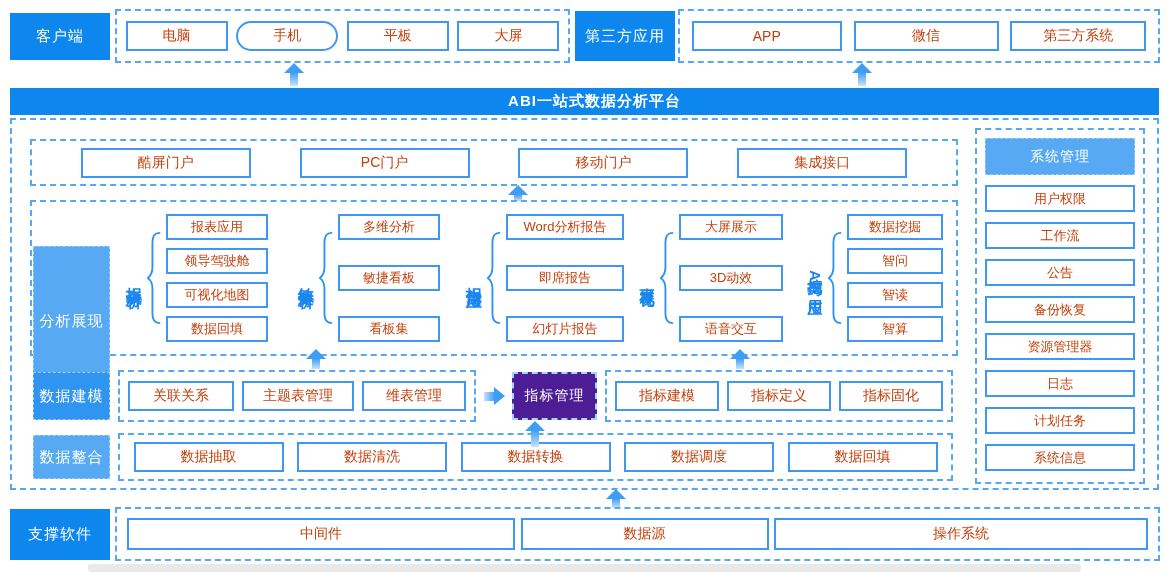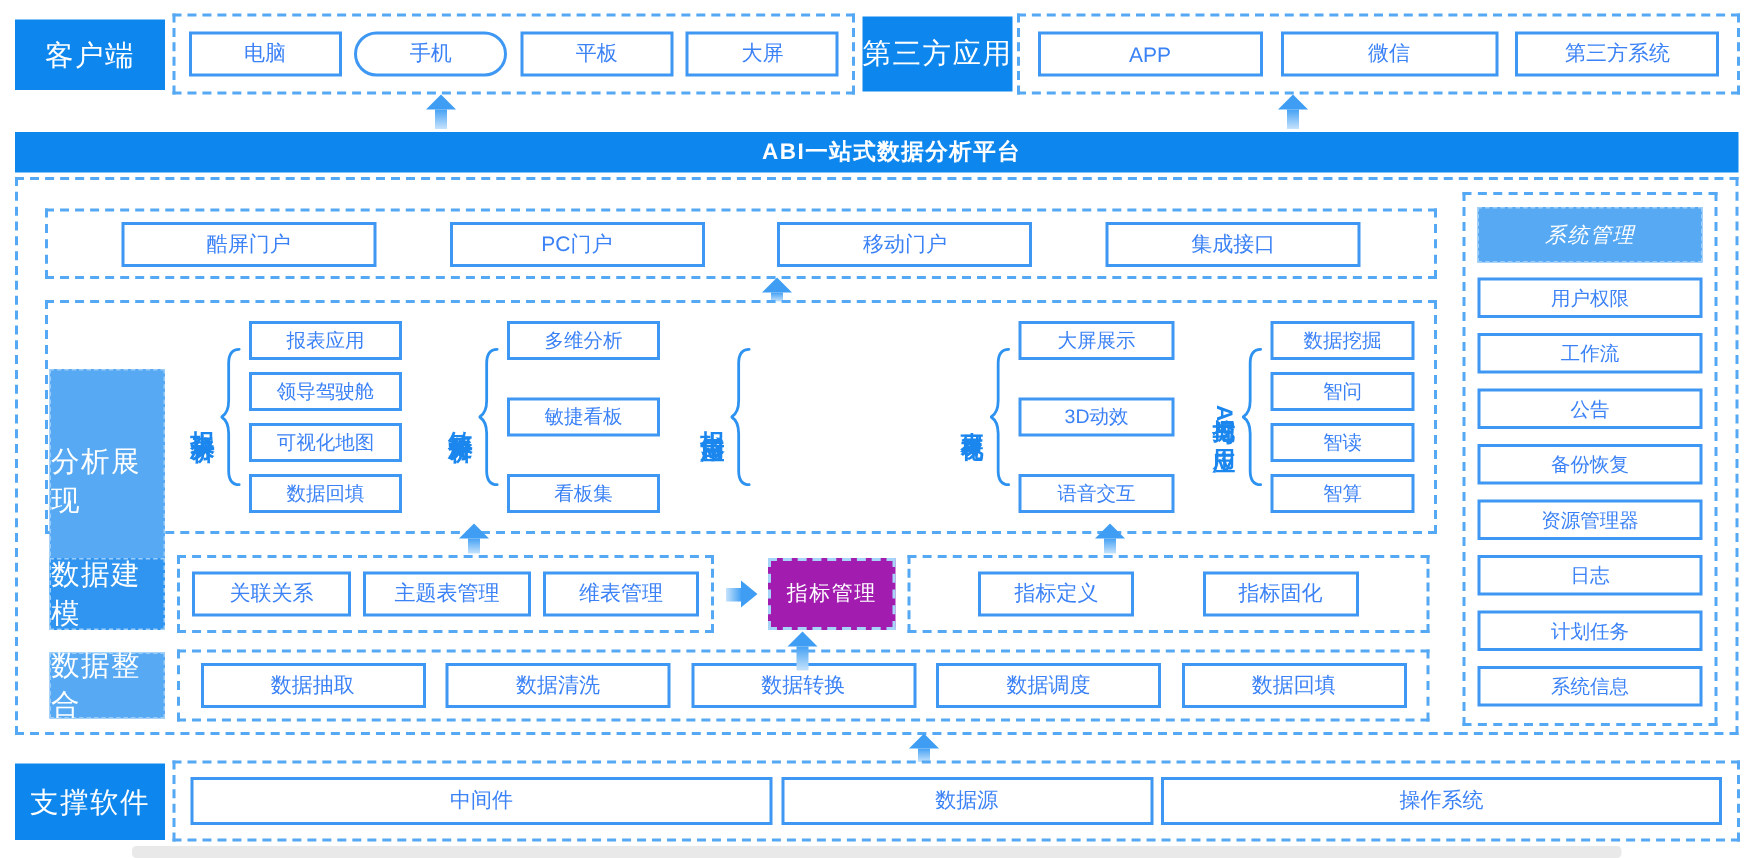--- a/index.html
+++ b/index.html
@@ -1,25 +1,25 @@
 <!DOCTYPE html>
 <html><head>
 <meta charset="utf-8">
 <style>
   html,body{margin:0;padding:0;background:#fff;font-family:"Liberation Sans","DejaVu Sans",sans-serif;}
   .stage{position:relative;width:1169px;height:572px;background:#fff;overflow:hidden;}
   .abs{position:absolute;box-sizing:border-box;}
-  .lbl{display:flex;align-items:center;justify-content:center;color:#fff;font-size:19px;letter-spacing:1px;}
+  .lbl{display:flex;align-items:center;justify-content:center;color:#fff;font-size:15px;letter-spacing:1px;}
   .dark{background:#0d86ee;}
   .light{background:#57a9f3;border:1px dashed #9ccdf8;}
   .med{background:#2f95f0;border:1px dashed #9ccdf8;}
   .dash{border:2px dashed #55a8f4;}
   .row{display:flex;align-items:center;justify-content:space-evenly;}
   .box{background:#fff;border:2px solid #3e97f2;box-sizing:border-box;display:flex;align-items:center;
-       justify-content:center;font-size:14px;color:#3b82f6;height:30px;}
+       justify-content:center;font-size:14px;color:#c2410c;height:30px;}
   .banner{display:flex;align-items:center;justify-content:center;background:#0d86ee;color:#fff;
           font-size:15px;font-weight:bold;letter-spacing:1px;padding-left:20px;}
   
   .arrow-up{display:flex;flex-direction:column;align-items:center;}
   .arrow-up .head{width:0;height:0;border-left:10px solid transparent;border-right:10px solid transparent;
                   border-bottom:10px solid #3f9ef4;}
   .arrow-up .stem{width:8px;flex:1;background:linear-gradient(to bottom,#45a1f4,#c6e3fc);}
   .arrow-right{display:flex;align-items:center;}
   .arrow-right .stem{width:10px;height:9px;background:linear-gradient(to right,#c6e3fc,#45a1f4);}
   .arrow-right .head{width:0;height:0;border-top:9px solid transparent;border-bottom:9px solid transparent;
@@ -105,20 +105,25 @@
       <div class="box">敏捷看板</div>
       <div class="box">看板集</div>
     </div>
   </div>
 
   <div class="group g3" style="left:466px;">
     <div class="vlabel">报告应用</div>
     <svg width="14" height="130" viewBox="0 0 18 120">
       <path d="M16 2 Q7 2 7 14 L7 46 Q7 56 1 60 Q7 64 7 74 L7 106 Q7 118 16 118" fill="none" stroke="#2e93f0" stroke-width="2.4" stroke-linecap="round"></path>
       </svg>
+    <div class="gcol">
+      <div class="box">Word分析报告</div>
+      <div class="box">即席报告</div>
+      <div class="box">幻灯片报告</div>
+    </div>
   </div>
 
   <div class="group g4" style="left:640px;">
     <div class="vlabel small">大屏可视化</div>
     <svg width="14" height="130" viewBox="0 0 18 120">
       <path d="M16 2 Q7 2 7 14 L7 46 Q7 56 1 60 Q7 64 7 74 L7 106 Q7 118 16 118" fill="none" stroke="#2e93f0" stroke-width="2.4" stroke-linecap="round"></path>
       </svg>
     <div class="gcol">
       <div class="box">大屏展示</div>
       <div class="box">3D动效</div>
@@ -151,42 +156,43 @@
   <div class="abs lbl med" style="left:33px;top:372px;width:77px;height:48px;">数据建模</div>
   <div class="abs dash row" style="left:118px;top:370px;width:358px;height:52px;">
     <div class="box" style="width:106px;">关联关系</div>
     <div class="box" style="width:112px;">主题表管理</div>
     <div class="box" style="width:104px;">维表管理</div>
   </div>
   <div class="abs arrow-right" style="left:484px;top:386px;width:23px;height:20px;">
     <div class="stem"></div>
       <div class="head"></div>
   </div>
-  <div class="abs lbl" style="left:512px;top:372px;width:85px;height:48px;background:#a21caf;border:2px dashed #a6d4f9;font-size:14px;">指标管理</div>
+  <div class="abs lbl" style="left:512px;top:372px;width:85px;height:48px;background:#4c1d95;border:2px dashed #a6d4f9;font-size:14px;">指标管理</div>
   <div class="abs dash row" style="left:605px;top:370px;width:348px;height:52px;">
+    <div class="box" style="width:104px;">指标建模</div>
     <div class="box" style="width:104px;">指标定义</div>
     <div class="box" style="width:104px;">指标固化</div>
   </div>
 
   <div class="abs arrow-up" style="left:525px;top:421px;height:26px;width:20px;z-index:3;">
     <div class="head"></div>
       <div class="stem"></div>
   </div>
 
   <div class="abs lbl light" style="left:33px;top:435px;width:77px;height:44px;">数据整合</div>
   <div class="abs dash row" style="left:118px;top:433px;width:835px;height:48px;">
     <div class="box" style="width:150px;">数据抽取</div>
     <div class="box" style="width:150px;">数据清洗</div>
     <div class="box" style="width:150px;">数据转换</div>
     <div class="box" style="width:150px;">数据调度</div>
     <div class="box" style="width:150px;">数据回填</div>
   </div>
 
   <div class="abs dash" style="left:975px;top:128px;width:170px;height:356px;"></div>
-  <div class="abs lbl light" style="left:985px;top:138px;width:150px;height:37px;font-size:14px;font-style:italic;">系统管理</div>
+  <div class="abs lbl light" style="left:985px;top:138px;width:150px;height:37px;font-size:14px;">系统管理</div>
   <div class="abs side-items" style="left:985px;top:185px;width:150px;">
     <div class="box">用户权限</div>
     <div class="box">工作流</div>
     <div class="box">公告</div>
     <div class="box">备份恢复</div>
     <div class="box">资源管理器</div>
     <div class="box">日志</div>
     <div class="box">计划任务</div>
     <div class="box">系统信息</div>
   </div>

